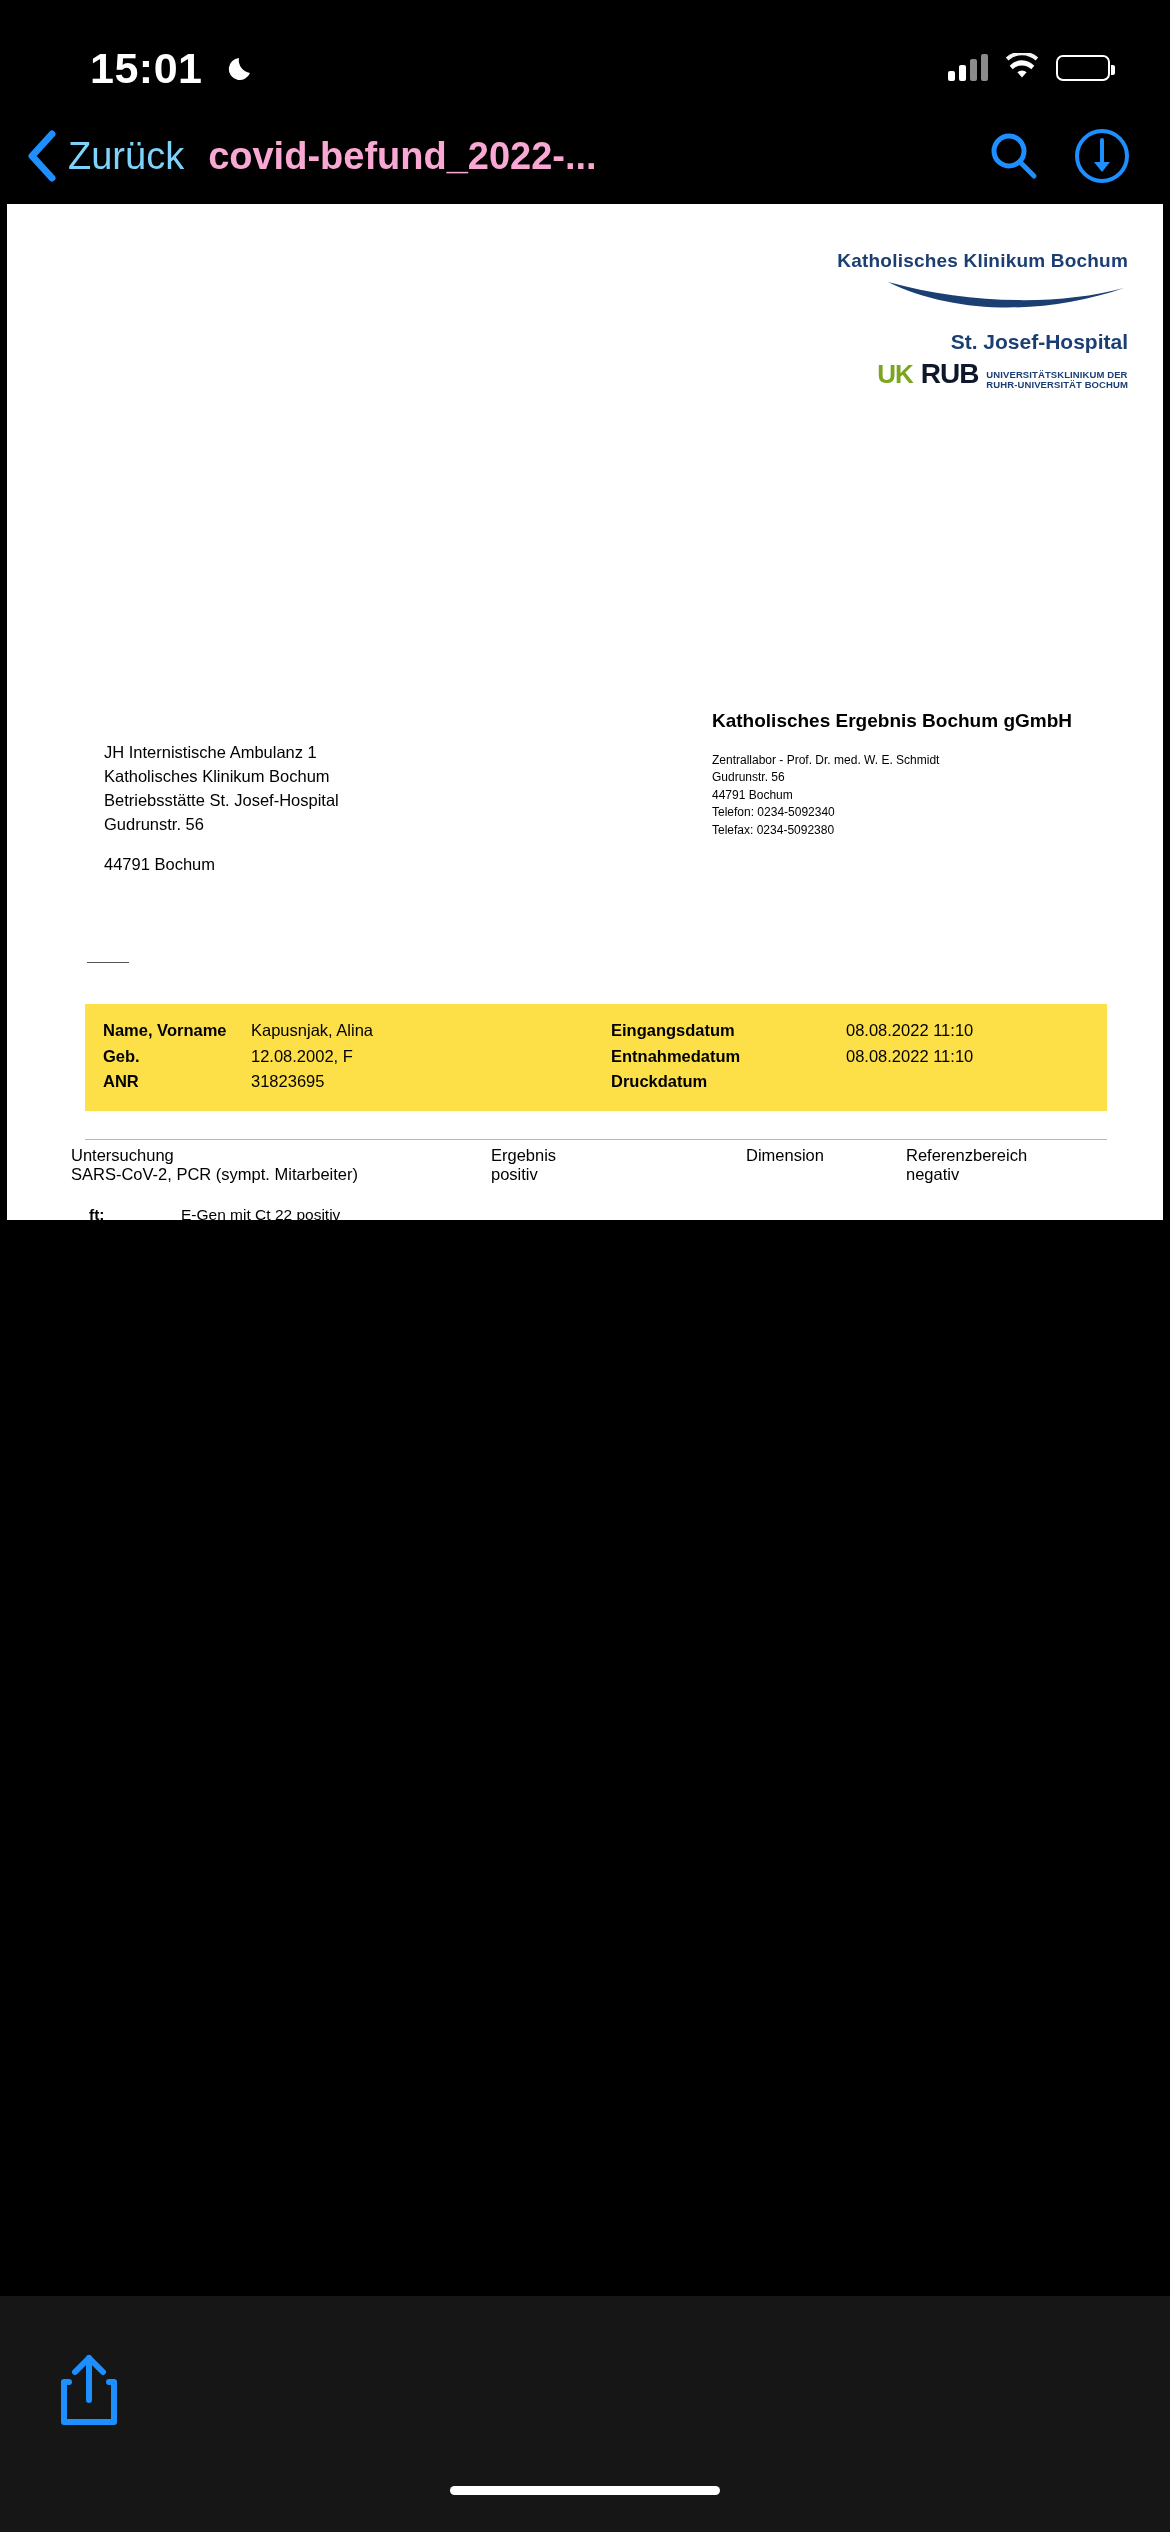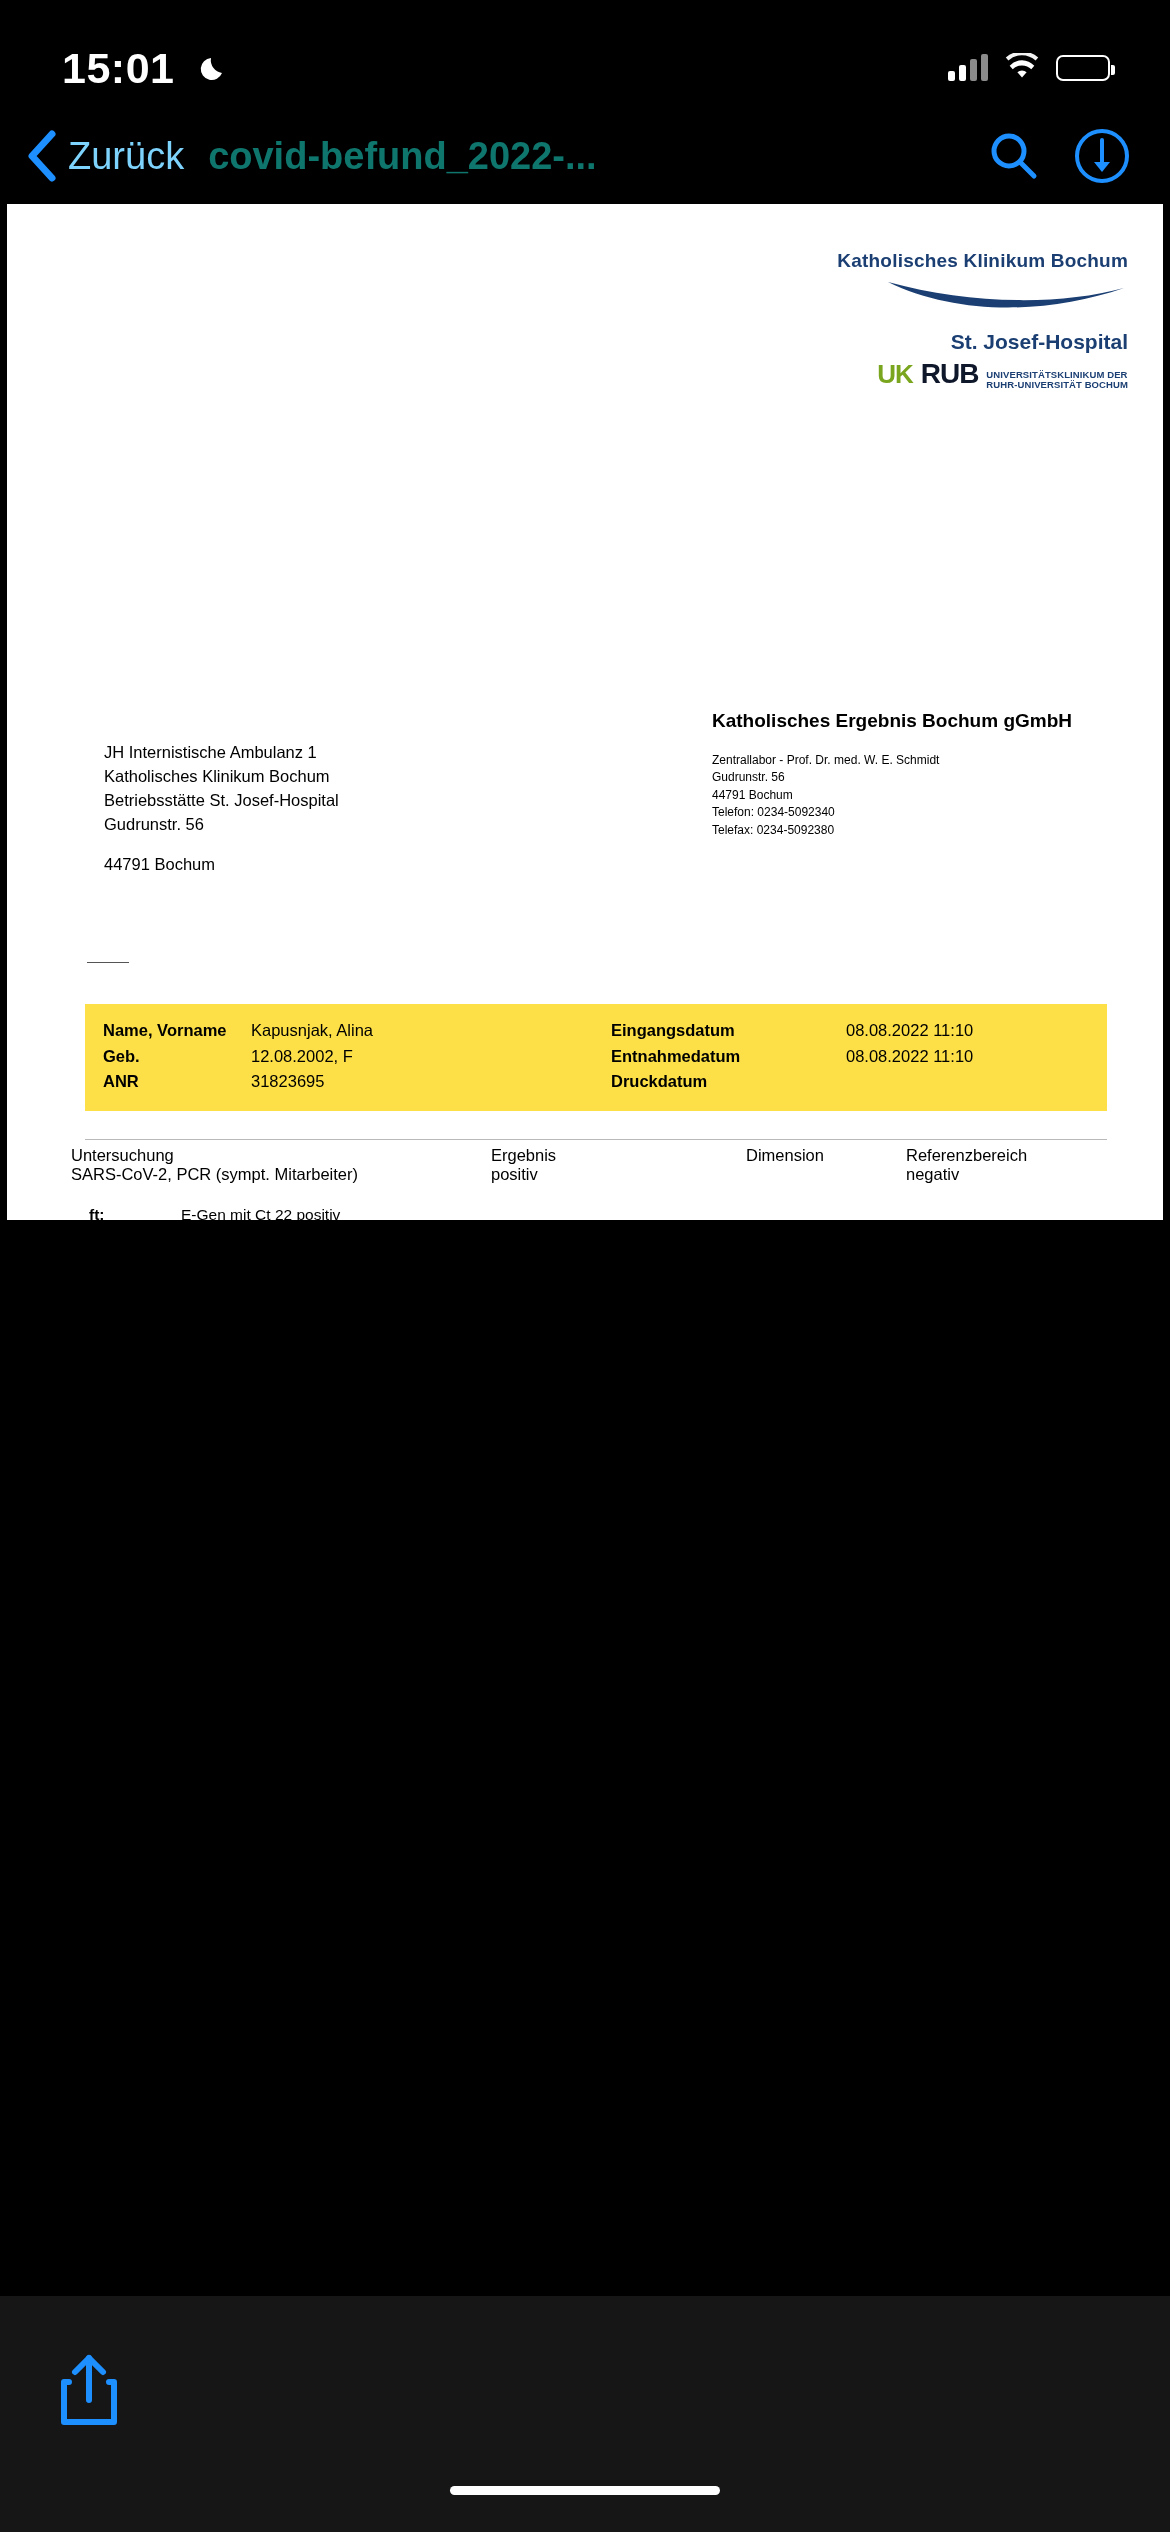--- a/index.html
+++ b/index.html
@@ -24,20 +24,21 @@
     align-items: center;
     justify-content: space-between;
     padding: 28px 60px 0 62px;
     color: #fff;
     flex: 0 0 auto;
   }
   .status-left {
     display: flex;
     align-items: center;
     gap: 24px;
+    margin-left: 28px;
   }
   .status-time {
     font-size: 43px;
     font-weight: 600;
     letter-spacing: 0.5px;
   }
   .moon-icon {
     width: 32px; height: 32px;
     position: relative;
     display: inline-block;
@@ -91,21 +92,21 @@
     cursor: pointer;
   }
   .chevron-left svg{ display:block; }
   .back-label {
     font-size: 38px;
     color: #7dd3fc;
   }
   .doc-title {
     font-size: 38px;
     font-weight: 700;
-    color: #0f766e;
+    color: #f9a8d4;
     margin-left: 24px;
     white-space: nowrap;
     overflow: hidden;
     max-width: 560px;
   }
   .nav-spacer { flex: 1 1 auto; }
   .nav-icon { margin-left: 34px; cursor: pointer; }
   .nav-icon svg { display: block; }
 
   

